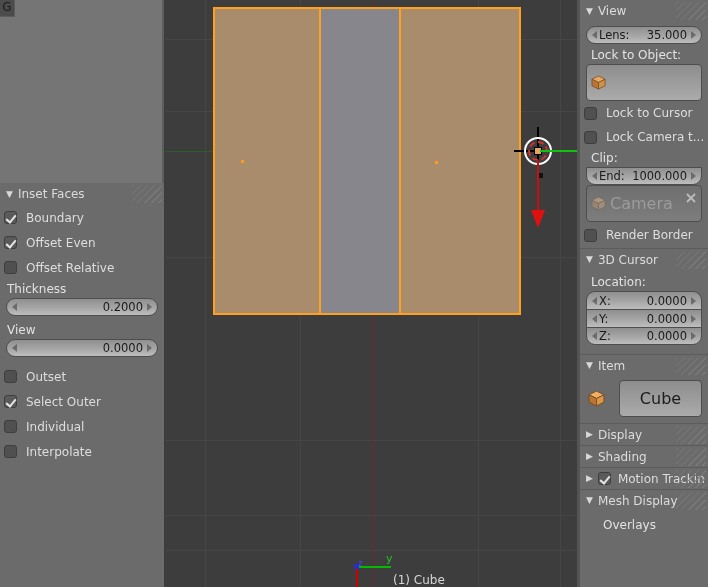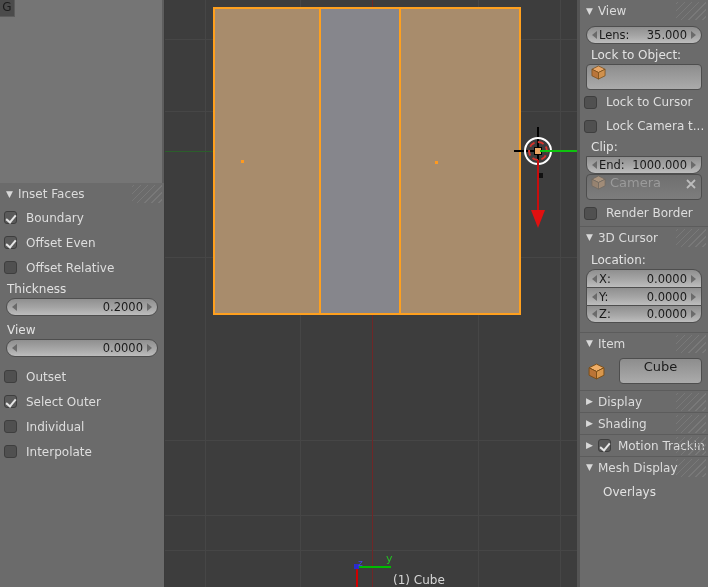--- a/index.html
+++ b/index.html
@@ -99,24 +99,24 @@
   .pill .lt,.pill .rt{position:absolute;top:50%;transform:translateY(-50%);
         width:0;height:0;opacity:.55;}
   .pill .lt{left:5px;border-top:4px solid transparent;border-bottom:4px solid transparent;
         border-right:5px solid #3c3c3c;}
   .pill .rt{right:5px;border-top:4px solid transparent;border-bottom:4px solid transparent;
         border-left:5px solid #3c3c3c;}
   .pill .nm{position:absolute;left:12px;}
   .pill .vl{position:absolute;right:14px;}
 
   
-  .fieldbox{height:26px;border-radius:4px;box-sizing:border-box;
+  .fieldbox{height:37px;border-radius:4px;box-sizing:border-box;
         background:linear-gradient(to bottom,#8d8d8d,#ababab);
-        border:1px solid #4e4e4e;display:flex;align-items:flex-start;
-        color:#1c1c1c;font-size:13px;position:relative;}
+        border:1px solid #4e4e4e;display:flex;align-items:center;
+        color:#1c1c1c;font-size:16px;position:relative;}
   .fieldbox.disabled{background:linear-gradient(to bottom,#6f6f6f,#7d7d7d);color:#9b9b9b;}
 
   
   .cubeicon{width:15px;height:15px;position:relative;flex:0 0 auto;}
   .cubeicon svg{display:block;}
 
   .xicon{position:absolute;right:4px;top:3px;width:12px;height:12px;}
   .rowpad{padding:0 6px;}
 </style>
 </head>

